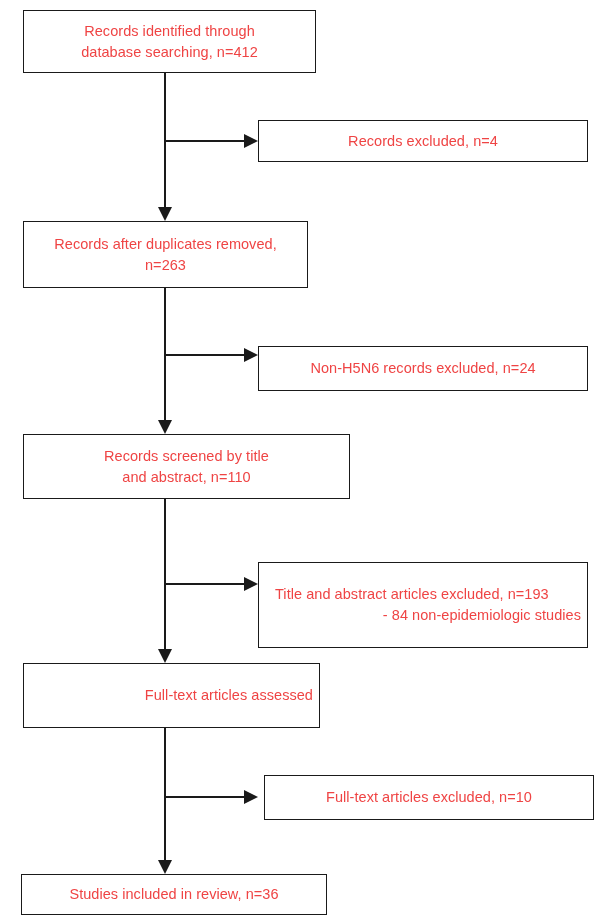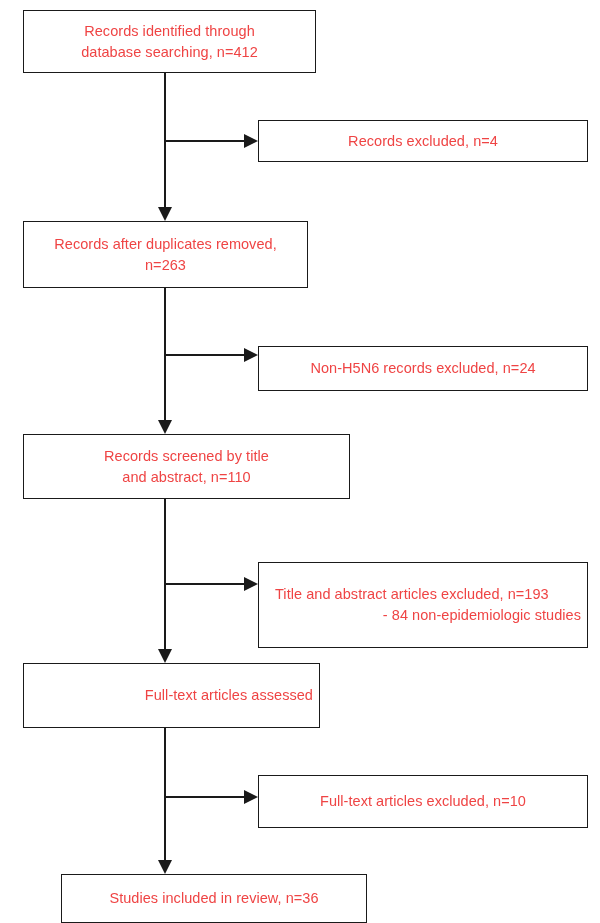--- a/index.html
+++ b/index.html
@@ -140,25 +140,25 @@
       <span class="line">Full-text articles assessed</span>
     </span>
   </div>
 
   <div class="v-line" style="left:164px; top:728px; height:132px;"></div>
   <div class="arrow-down" style="left:158px; top:860px;"></div>
 
   <div class="h-line" style="left:164px; top:796px; width:82px;"></div>
   <div class="arrow-right" style="left:244px; top:790px;"></div>
 
-  <div class="node" style="left:258px; top:775px; width:330px; height:53px;">
+  <div class="node" style="left:264px; top:775px; width:330px; height:45px;">
     <span class="lines">
       <span class="line">Full-text articles excluded, n=10</span>
     </span>
   </div>
 
-  <div class="node" style="left:21px; top:874px; width:306px; height:49px;margin-left:40px;">
+  <div class="node" style="left:21px; top:874px; width:306px; height:41px;">
     <span class="lines">
       <span class="line">Studies included in review, n=36</span>
     </span>
   </div>
 
 </div>
 
 </body></html>

